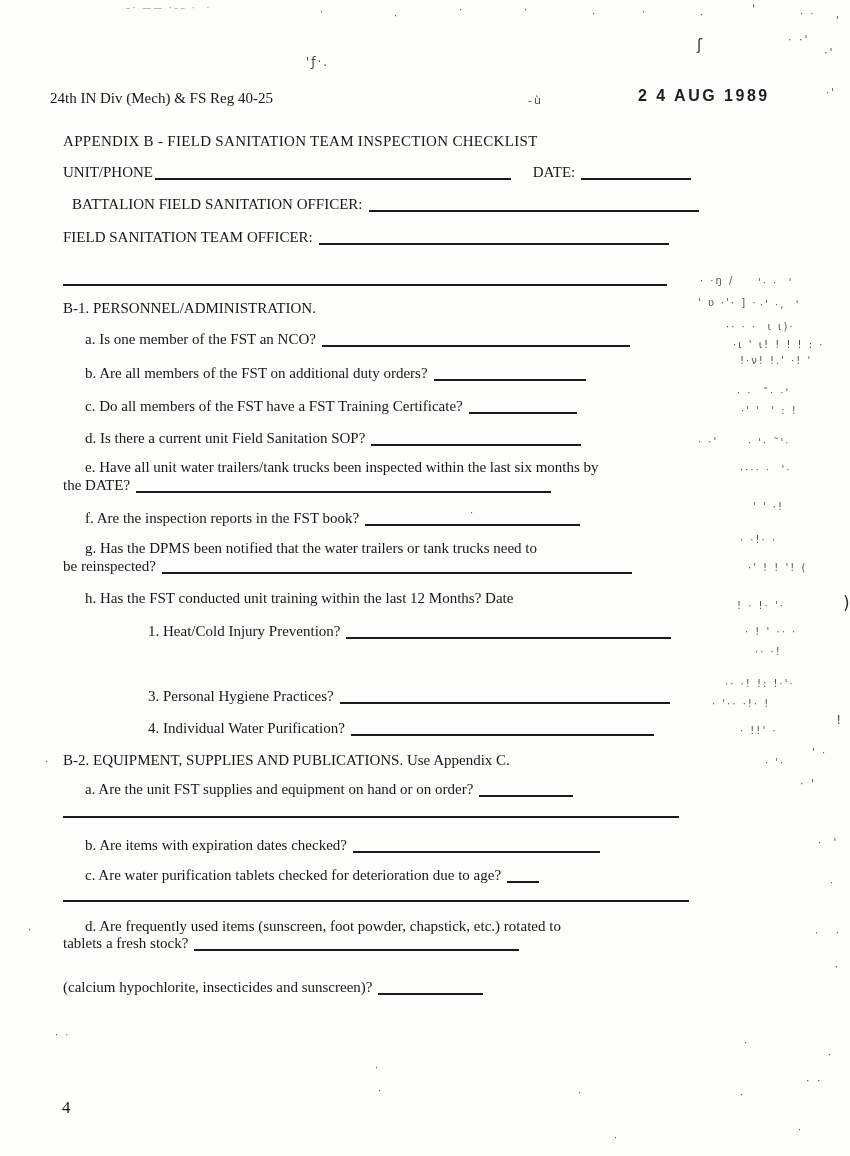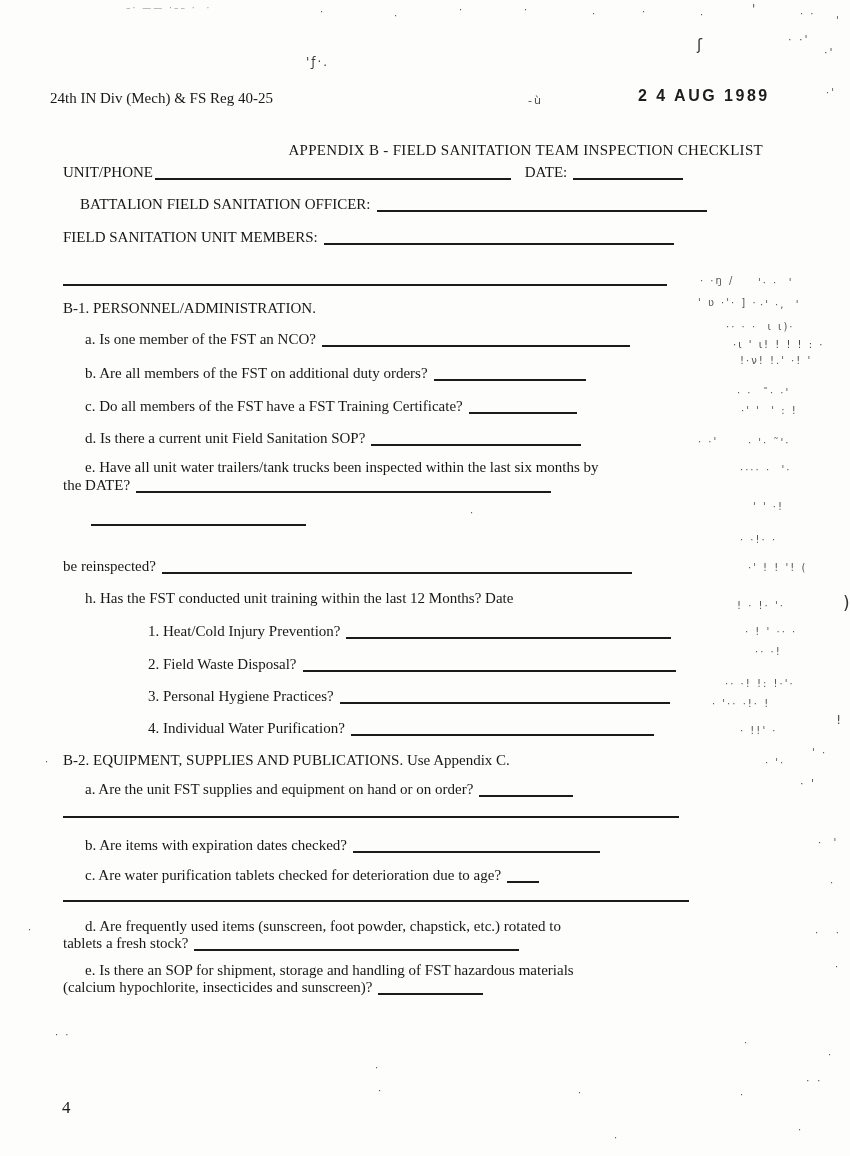--- a/index.html
+++ b/index.html
@@ -49,33 +49,33 @@
   }
 </style>
 </head>
 <body>
 
 <div class="page" id="scan">
 
   <div class="row b" style="left:50px;top:90px">24th IN Div (Mech) &amp; FS Reg 40-25</div>
   <div class="row stamp" style="left:638px;top:87px">2 4 AUG 1989</div>
 
-  <div class="row b title" style="left:63px;top:142px;width:700px;text-align:right">APPENDIX B - FIELD SANITATION TEAM INSPECTION CHECKLIST</div>
+  <div class="row b title" style="left:63px;top:133px;width:700px;text-align:left">APPENDIX B - FIELD SANITATION TEAM INSPECTION CHECKLIST</div>
 
   <div class="row" style="left:63px;top:164px">
     <span class="b">UNIT/PHONE</span><span class="blank" style="width:356px;margin-left:2px"></span>
-    <span class="b" style="margin-left:10px">DATE:</span><span class="blank" style="width:110px"></span>
-  </div>
-
-  <div class="row" style="left:80px;top:196px">
+    <span class="b" style="margin-left:18px">DATE:</span><span class="blank" style="width:110px"></span>
+  </div>
+
+  <div class="row" style="left:72px;top:196px">
     <span class="b">BATTALION FIELD SANITATION OFFICER:</span><span class="blank" style="width:330px"></span>
   </div>
 
   <div class="row" style="left:63px;top:229px">
-    <span class="b">FIELD SANITATION UNIT MEMBERS:</span><span class="blank" style="width:350px"></span>
+    <span class="b">FIELD SANITATION TEAM OFFICER:</span><span class="blank" style="width:350px"></span>
   </div>
 
   <div class="rule" style="left:63px;top:284px;width:604px"></div>
 
   <div class="row b" style="left:63px;top:300px">B-1. PERSONNEL/ADMINISTRATION.</div>
 
   <div class="row" style="left:85px;top:331px">
     <span>a. Is one member of the FST an NCO?</span><span class="blank" style="width:308px"></span>
   </div>
 
@@ -92,37 +92,37 @@
   </div>
 
   <div class="row" style="left:85px;top:459px">
     <span>e. Have all unit water trailers/tank trucks been inspected within the last six months by</span>
   </div>
   <div class="row" style="left:63px;top:477px">
     <span>the DATE?</span><span class="blank" style="width:415px"></span>
   </div>
 
   <div class="row" style="left:85px;top:510px">
-    <span class="blank" style="width:215px"></span>
-  </div>
-
+    <span>f. Are the inspection reports in the FST book?</span><span class="blank" style="width:215px"></span>
+  </div>
+
+  <div class="row" style="left:85px;top:540px">
+    <span>g. Has the DPMS been notified that the water trailers or tank trucks need to</span>
+  </div>
   <div class="row" style="left:63px;top:558px">
     <span>be reinspected?</span><span class="blank" style="width:470px"></span>
   </div>
 
   <div class="row" style="left:85px;top:590px">
     <span>h. Has the FST conducted unit training within the last 12 Months? Date</span>
   </div>
 
   <div class="row" style="left:148px;top:623px">
     <span>1. Heat/Cold Injury Prevention?</span><span class="blank" style="width:325px"></span>
   </div>
-  <div class="row" style="left:148px;top:656px">
-    <span>2. Field Waste Disposal?</span><span class="blank" style="width:373px"></span>
-  </div>
   <div class="row" style="left:148px;top:688px">
     <span>3. Personal Hygiene Practices?</span><span class="blank" style="width:330px"></span>
   </div>
   <div class="row" style="left:148px;top:720px">
     <span>4. Individual Water Purification?</span><span class="blank" style="width:303px"></span>
   </div>
 
   <div class="row b" style="left:63px;top:752px">B-2. EQUIPMENT, SUPPLIES AND PUBLICATIONS. Use Appendix C.</div>
 
   <div class="row" style="left:85px;top:781px">
@@ -141,23 +141,20 @@
 
   <div class="rule" style="left:63px;top:900px;width:626px"></div>
 
   <div class="row" style="left:85px;top:918px">
     <span>d. Are frequently used items (sunscreen, foot powder, chapstick, etc.) rotated to</span>
   </div>
   <div class="row" style="left:63px;top:935px">
     <span>tablets a fresh stock?</span><span class="blank" style="width:325px"></span>
   </div>
 
-  <div class="row" style="left:85px;top:962px">
-    <span>e. Is there an SOP for shipment, storage and handling of FST hazardous materials</span>
-  </div>
   <div class="row" style="left:63px;top:979px">
     <span>(calcium hypochlorite, insecticides and sunscreen)?</span><span class="blank" style="width:105px"></span>
   </div>
 
   <div class="row b" style="left:62px;top:1098px;font-size:17px">4</div>
 
 <span class="noise" style="left: 126px; top: 4px; font-size: 9px; color: rgb(154, 154, 154);">–· —— ·–– ·  ·</span>
     <span class="noise" style="left: 320px; top: 7px;">·</span>
     <span class="noise" style="left: 394px; top: 11px;">·</span>
     <span class="noise" style="left: 459px; top: 5px;">·</span>

